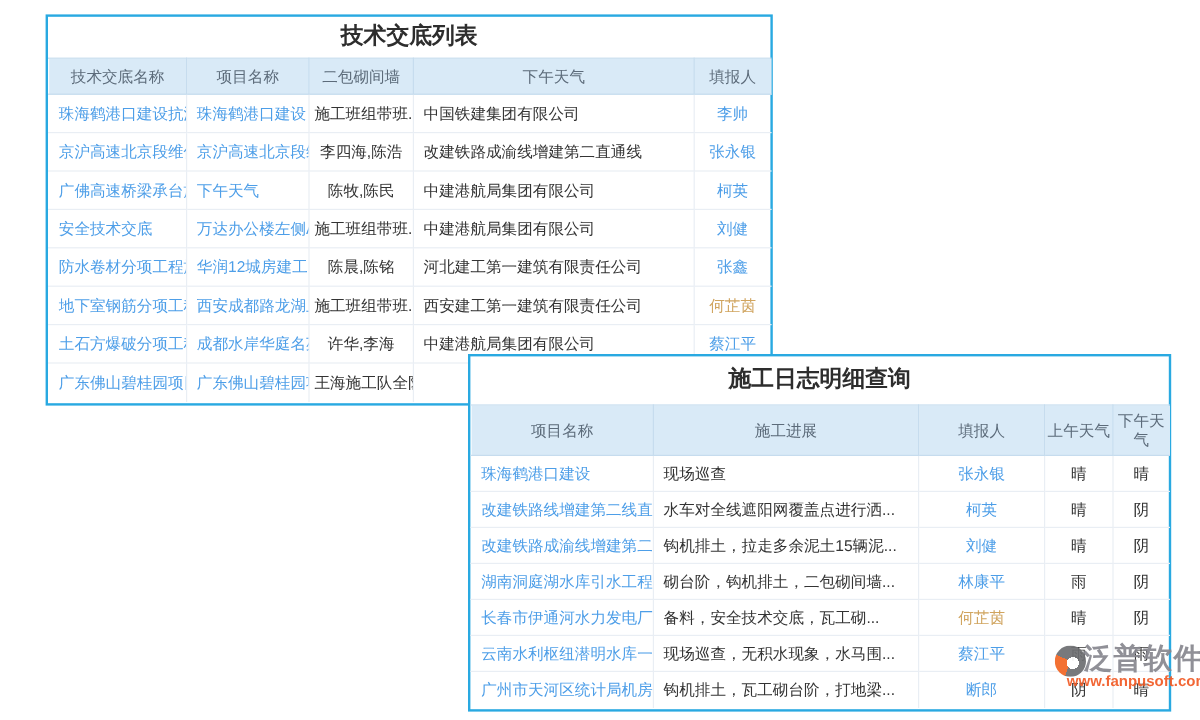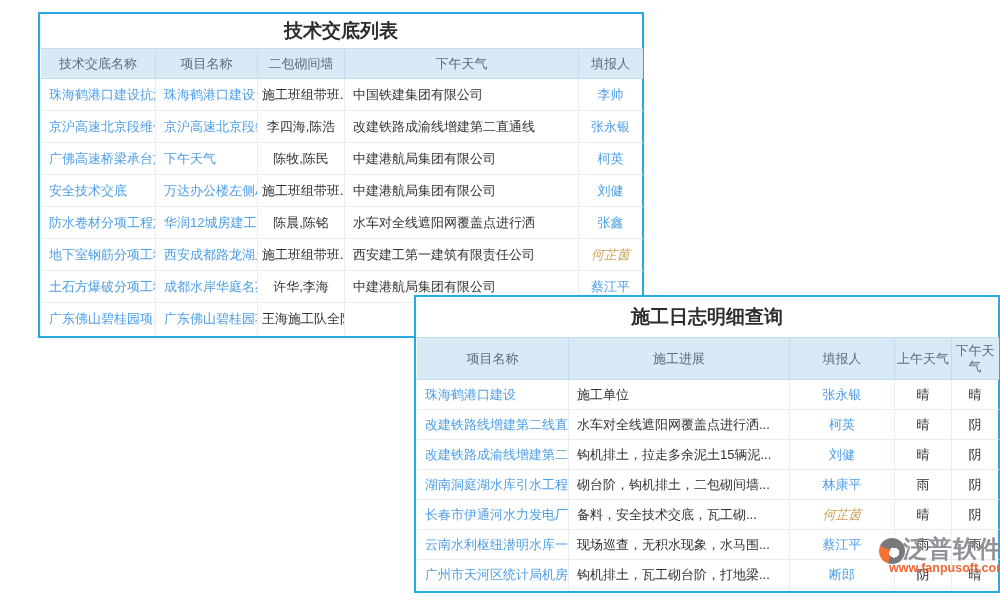--- a/index.html
+++ b/index.html
@@ -12,41 +12,41 @@
     --header_text:#5c6b7a;
     --gold:#d0a45e;
     --wm_gray:#87878f;
     --wm_orange:#f15a24;
   }
   *{margin:0;padding:0;box-sizing:border-box;}
   html,body{width:1000px;height:600px;background:#fff;overflow:hidden;
     font-family:"Liberation Sans","DejaVu Sans",sans-serif;}
   .panel{position:absolute;background:#fff;border:2px solid var(--accent);}
   #panel1{left:38px;top:12px;width:606px;height:326px;z-index:1;}
-  #panel2{left:390px;top:295px;width:586px;height:298px;z-index:2;margin-left:24px;}
+  #panel2{left:390px;top:295px;width:586px;height:298px;z-index:2;}
   .panel-title{text-align:center;font-weight:bold;color:#2d2d2d;font-size:19px;}
   #panel1 .panel-title{height:34px;line-height:34px;}
   #panel2 .panel-title{height:40px;line-height:40px;}
   table{width:100%;border-collapse:collapse;table-layout:fixed;}
   th{background:var(--header_bg);color:var(--header_text);font-weight:normal;
      font-size:13px;border:1px solid var(--header_border);border-left-width:0;
      padding:0 2px;text-align:center;line-height:16px;}
   th:first-child{border-left-width:1px;}
   table, tr{border-left:0;border-right:0;}
   thead th{border-top:1px solid var(--header_border);}
   #panel1 th{height:30px;}
   #panel2 th{height:42px;}
   td{font-size:13px;color:var(--text);border:1px solid var(--cell_border);
      padding:0 4px;overflow:hidden;white-space:nowrap;}
   #panel1 td{height:32px;}
   #panel2 td{height:30px;}
   td.left{text-align:left;padding-left:8px;}
   td.center{text-align:center;}
   td.link{color:var(--link);cursor:pointer;}
-  td.gold{color:var(--gold);font-style:italic;}
+  td.gold{color:var(--gold);}
   
   td:first-child, th:first-child{border-left-color:transparent;}
   td:last-child, th:last-child{border-right-color:transparent;}
   tbody tr:last-child td{border-bottom-color:transparent;}
   .watermark{position:absolute;left:879px;top:534px;width:121px;height:48px;
      z-index:5;opacity:.92;}
   .wm-logo{position:absolute;left:0;top:4px;width:26px;height:26px;border-radius:50%;
      background:
        radial-gradient(circle at 58% 56%, #ffffff 0 5px, rgba(255,255,255,0) 5px),
        conic-gradient(from 200deg,#f26522 0 95deg,#6d6e71 95deg 360deg);}
@@ -103,21 +103,21 @@
         <td class="left link">安全技术交底</td>
         <td class="left link">万达办公楼左侧A...</td>
         <td class="center">施工班组带班...</td>
         <td class="left">中建港航局集团有限公司</td>
         <td class="center link">刘健</td>
       </tr>
       <tr>
         <td class="left link">防水卷材分项工程施...</td>
         <td class="left link">华润12城房建工...</td>
         <td class="center">陈晨,陈铭</td>
-        <td class="left">水车对全线遮阳网覆盖点进行洒</td>
+        <td class="left">河北建工第一建筑有限责任公司</td>
         <td class="center link">张鑫</td>
       </tr>
       <tr>
         <td class="left link">地下室钢筋分项工程...</td>
         <td class="left link">西安成都路龙湖上...</td>
         <td class="center">施工班组带班...</td>
         <td class="left">西安建工第一建筑有限责任公司</td>
         <td class="center link gold">何芷茵</td>
       </tr>
       <tr>
@@ -153,21 +153,21 @@
         <th>项目名称</th>
         <th>施工进展</th>
         <th>填报人</th>
         <th>上午天气</th>
         <th>下午天气</th>
       </tr>
     </thead>
     <tbody>
       <tr>
         <td class="left link">珠海鹤港口建设</td>
-        <td class="left">施工单位</td>
+        <td class="left">现场巡查</td>
         <td class="center link">张永银</td>
         <td class="center">晴</td>
         <td class="center">晴</td>
       </tr>
       <tr>
         <td class="left link">改建铁路线增建第二线直通线</td>
         <td class="left">水车对全线遮阳网覆盖点进行洒...</td>
         <td class="center link">柯英</td>
         <td class="center">晴</td>
         <td class="center">阴</td>

